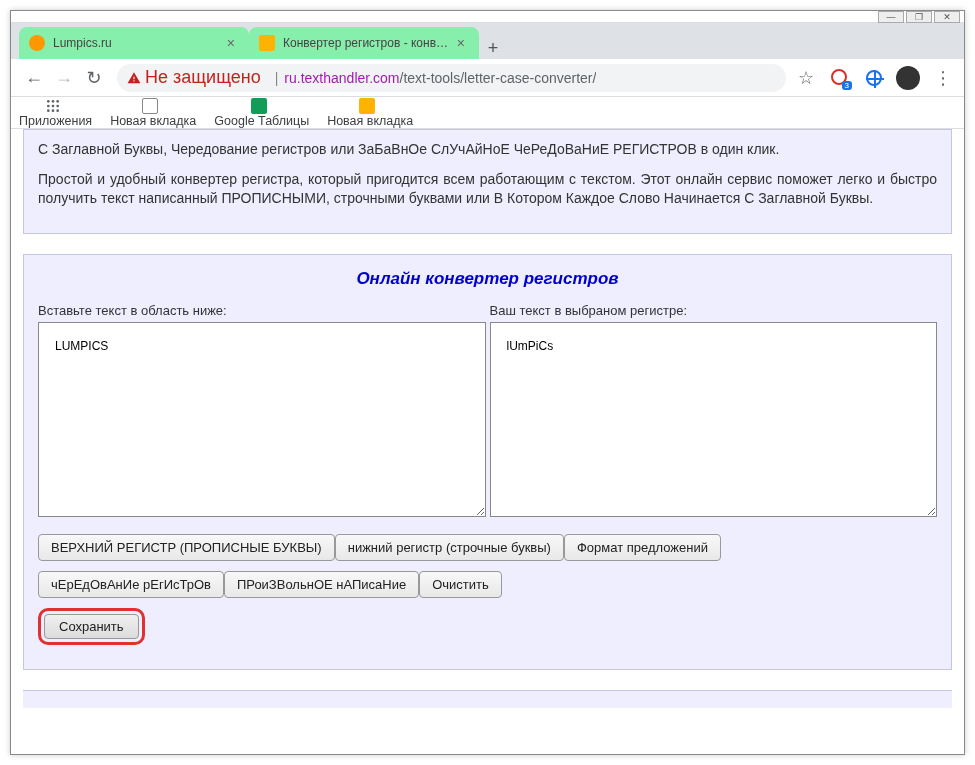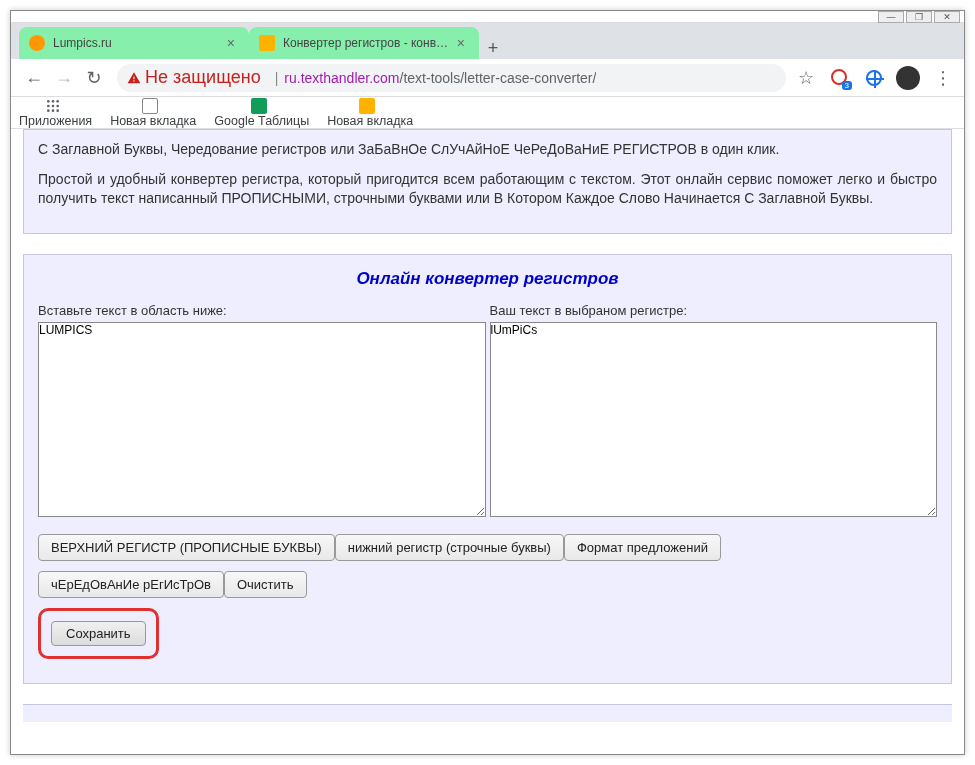--- a/index.html
+++ b/index.html
@@ -288,21 +288,21 @@
     display: block;
     font-size: 13px;
     color: #333;
     margin-bottom: 4px;
   }
   .text-col textarea {
     width: 100%;
     height: 195px;
     font-family: Arial, sans-serif;
     font-size: 12px;
-    padding: 0;
+    padding: 16px;
     resize: both;
     border: 1px solid #888;
     background: #fff;
   }
   .btn-row {
     display: flex;
     margin-bottom: 10px;
     flex-wrap: wrap;
     align-items: center;
   }
@@ -313,21 +313,21 @@
     padding: 5px 12px;
     font-size: 13px;
     color: #222;
     cursor: pointer;
     font-family: Arial, sans-serif;
   }
   .save-wrap {
     display: inline-block;
     border: 3px solid #e03030;
     border-radius: 10px;
-    padding: 10px;
+    padding: 3px;
   }
   .save-wrap .conv-btn {
     background: linear-gradient(#f0f0f0, #dcdcdc);
     padding: 4px 14px;
   }
   .spacer-box {
     height: 18px;
     margin-top: 20px;
     border-top: 1px solid #c5c5e6;
     background: #eeeeff;
@@ -442,20 +442,21 @@
       </div>
 
       <div class="btn-row">
         <button class="conv-btn">ВЕРХНИЙ РЕГИСТР (ПРОПИСНЫЕ БУКВЫ)</button>
         <button class="conv-btn">нижний регистр (строчные буквы)</button>
         <button class="conv-btn">Формат предложений</button>
       </div>
 
       <div class="btn-row">
         <button class="conv-btn">чЕрЕдОвАнИе рЕгИсТрОв</button>
+        <button class="conv-btn">ПРоиЗВольнОЕ нАПисаНие</button>
         <button class="conv-btn">Очистить</button>
       </div>
 
       <div class="btn-row">
         <span class="save-wrap">
           <button class="conv-btn">Сохранить</button>
         </span>
       </div>
     </div>
 

